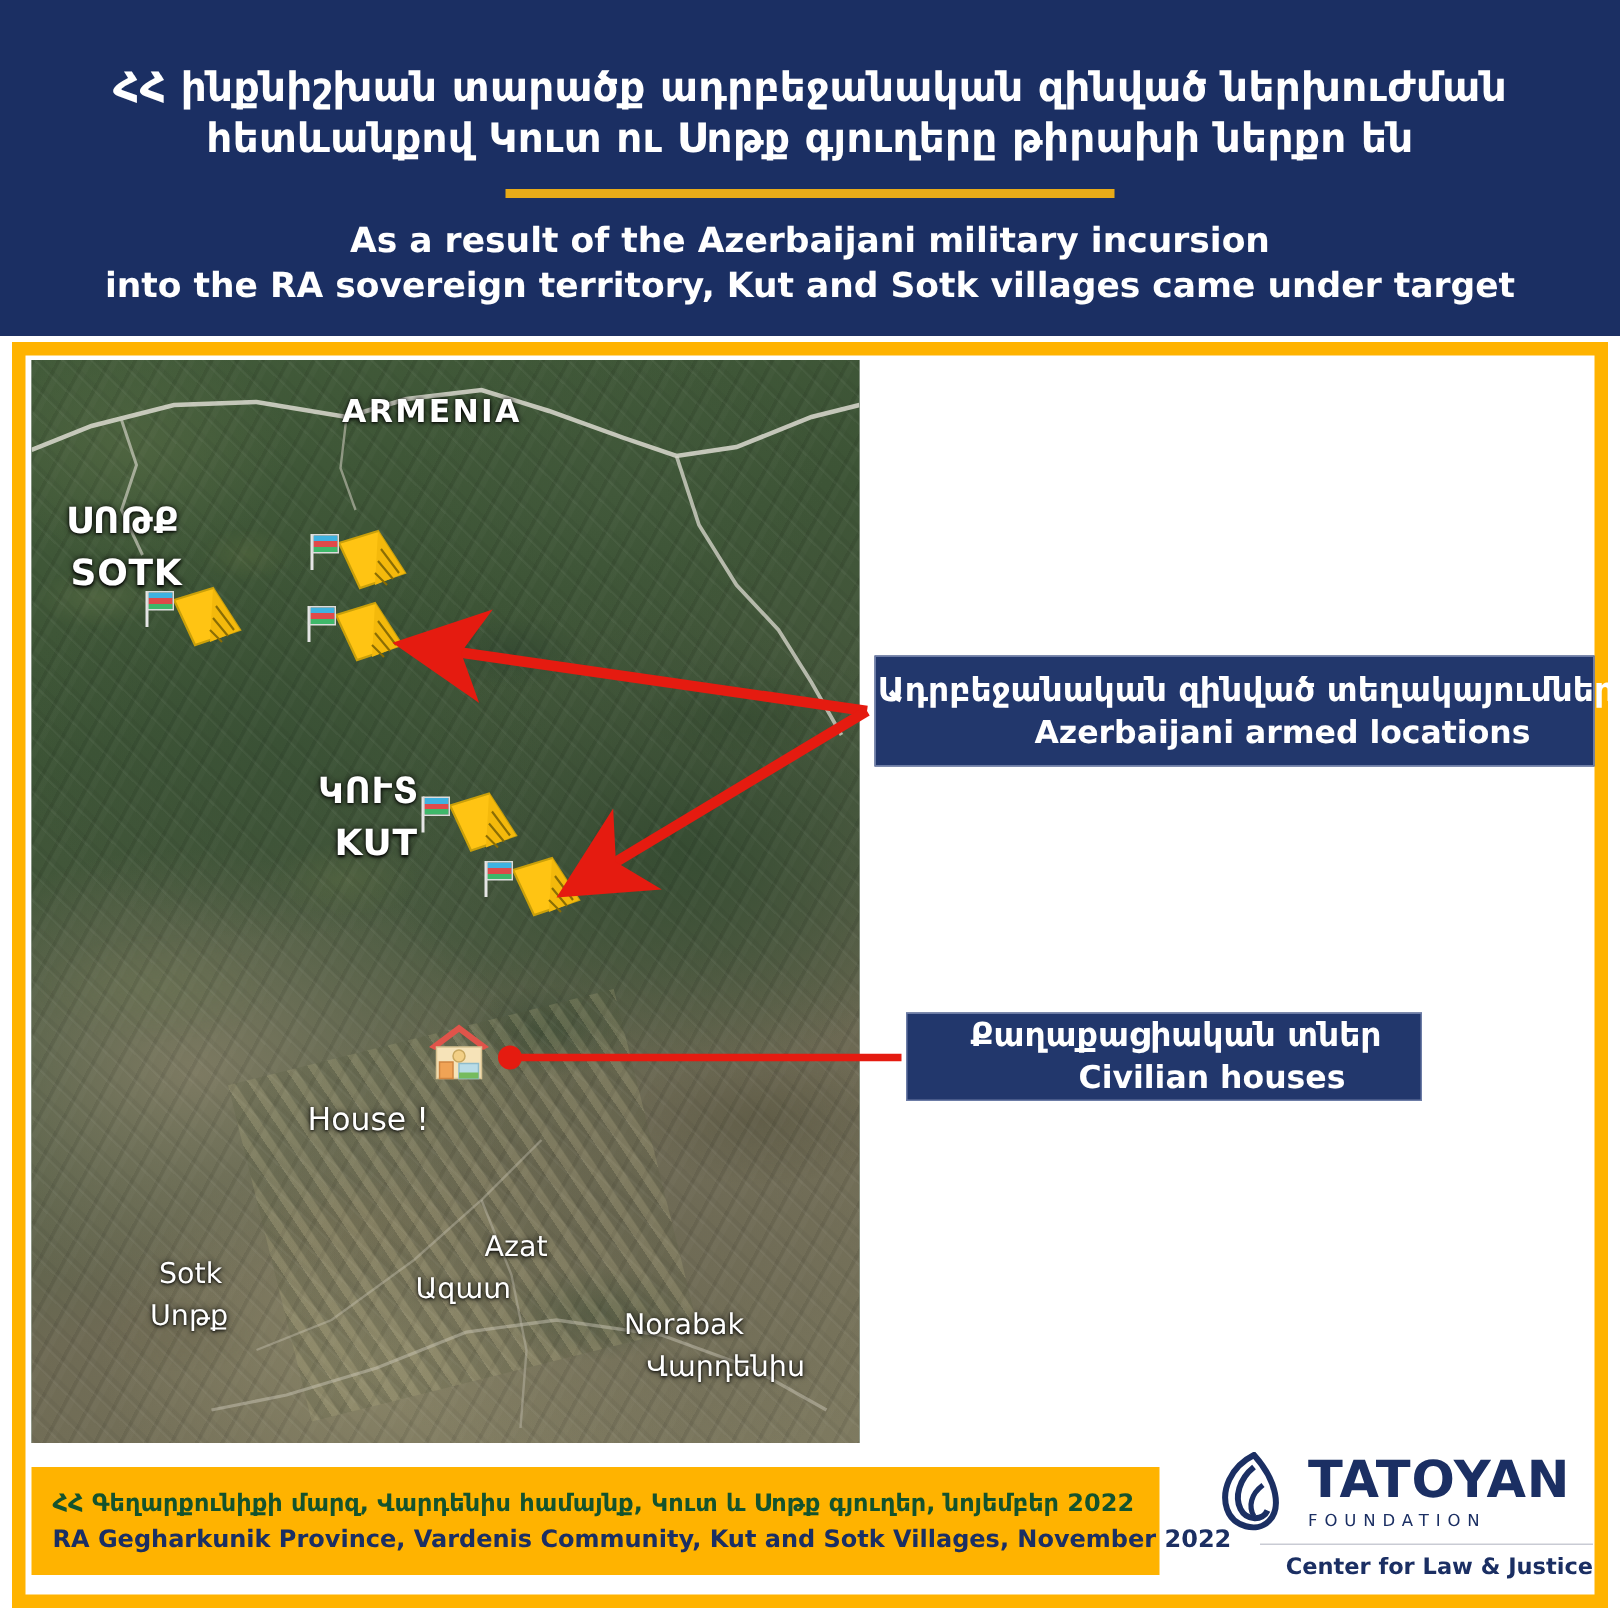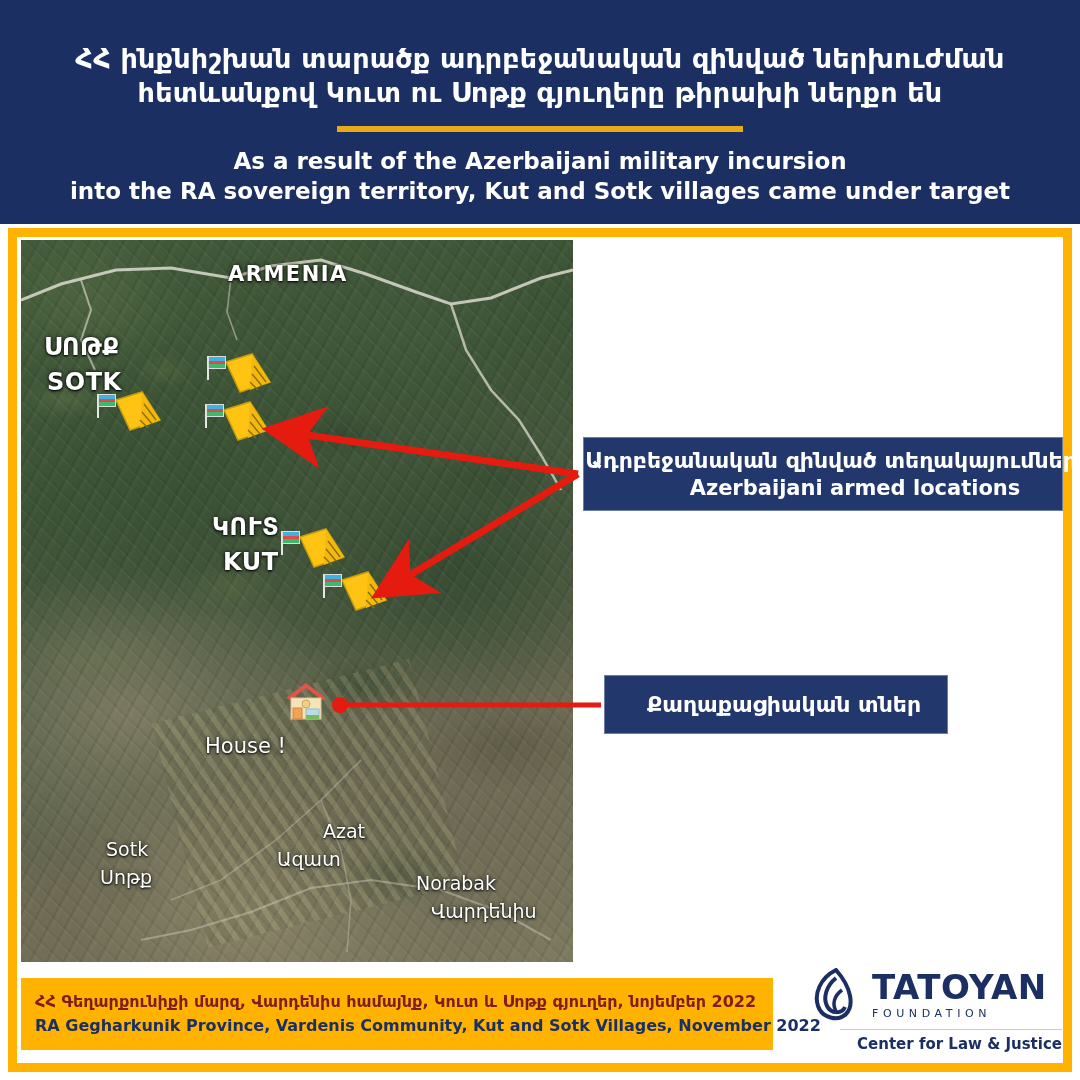--- a/index.html
+++ b/index.html
@@ -127,21 +127,21 @@
   .legend .en{font-weight:bold;font-size:21px;line-height:27px;white-space:nowrap;margin-left:48px;}
   .legend-armed{left:583px;top:437px;width:480px;height:74px;}
   .legend-civil{left:604px;top:675px;width:344px;height:59px;}
 
   
   .footer-bar{
     position:absolute;left:21px;top:978px;width:752px;height:72px;
     background:#ffb300;box-sizing:border-box;
     display:flex;flex-direction:column;justify-content:center;padding-left:14px;
   }
-  .footer-bar .hy{color:#7f1d1d;font-weight:bold;font-size:16px;line-height:24px;white-space:nowrap;}
+  .footer-bar .hy{color:#14532d;font-weight:bold;font-size:16px;line-height:24px;white-space:nowrap;}
   .footer-bar .en{color:#1b2f63;font-weight:bold;font-size:16px;line-height:24px;white-space:nowrap;}
 
   
   .logo{position:absolute;left:812px;top:968px;width:250px;height:92px;}
   .logo-row{display:flex;align-items:center;gap:12px;}
   .logo-mark{width:48px;height:54px;flex:0 0 auto;}
   .logo-text .brand{
     color:#1b2f63;font-weight:bold;font-size:34px;line-height:34px;letter-spacing:.5px;
   }
   .logo-text .sub{
@@ -276,20 +276,21 @@
     <circle cx="340" cy="705" r="8" fill="#e51b10"></circle>
   </svg>
 
   <div class="legend legend-armed">
     <div class="hy">Ադրբեջանական զինված տեղակայումներ</div>
     <div class="en">Azerbaijani armed locations</div>
   </div>
 
   <div class="legend legend-civil">
     <div class="hy">Քաղաքացիական տներ</div>
+    <div class="en">Civilian houses</div>
   </div>
 
   <div class="footer-bar">
     <div class="hy">ՀՀ Գեղարքունիքի մարզ, Վարդենիս համայնք, Կուտ և Սոթք գյուղեր, նոյեմբեր 2022</div>
     <div class="en">RA Gegharkunik Province, Vardenis Community, Kut and Sotk Villages, November 2022</div>
   </div>
 
   <div class="logo">
     <div class="logo-row">
       <svg class="logo-mark" viewBox="0 0 48 54">

